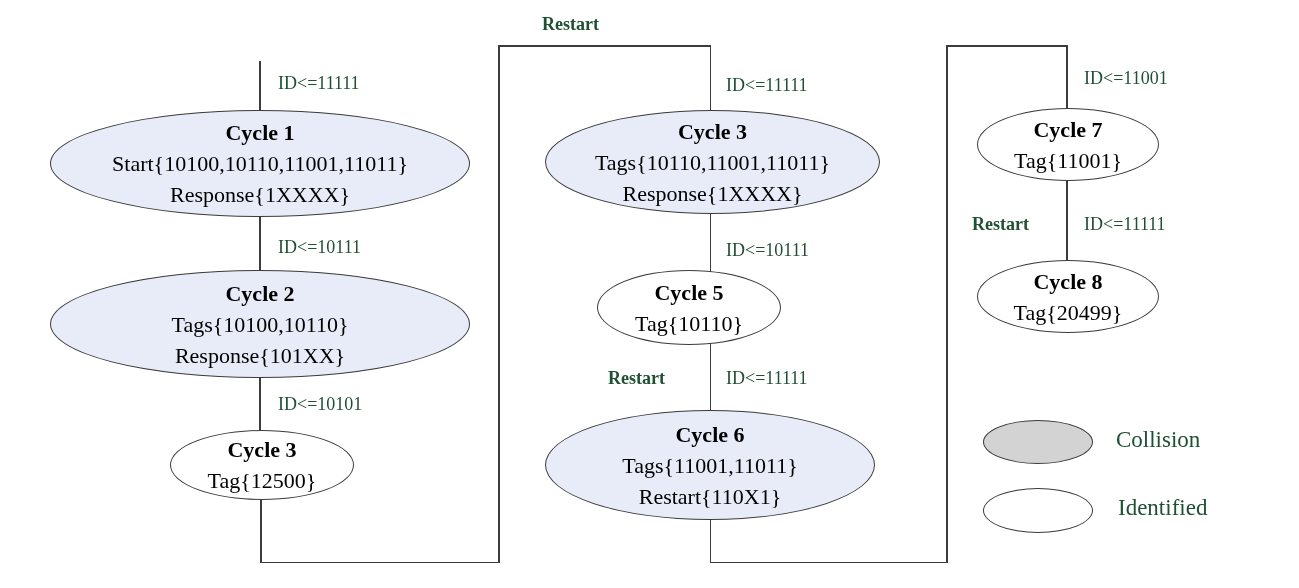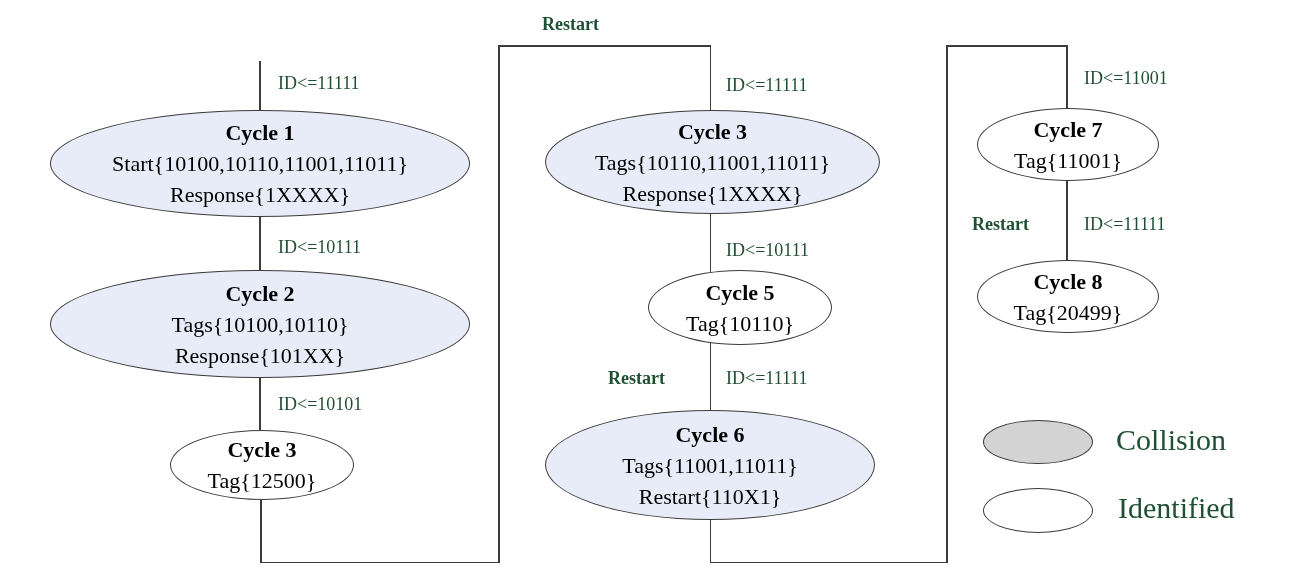--- a/index.html
+++ b/index.html
@@ -22,21 +22,21 @@
     position:absolute; font-size:18px; color:var(--label-green,#1f5033);
     white-space:nowrap; z-index:3; line-height:24px;
   }
   .restart { font-weight:bold; }
   .legend-swatch {
     position:absolute; box-sizing:border-box;
     border:1.5px solid var(--stroke,#3c3c3c); border-radius:50%; z-index:2;
   }
   .legend-collision-fill  { background:var(--legend-collision-fill,#d3d3d3); }
   .legend-identified-fill { background:var(--identified-fill,#ffffff); }
-  .legend-label { font-size:30px; }
+  .legend-label { font-size:23px; }
 </style>
 </head>
 <body>
 
 <div class="canvas">
 
   <div class="line" style="left:259px;top:61px;width:1.5px;height:51px"></div>
   <div class="line" style="left:259px;top:214px;width:1.5px;height:60px"></div>
   <div class="line" style="left:259px;top:376px;width:1.5px;height:57px"></div>
 
@@ -74,21 +74,21 @@
     <div class="title">Cycle 3</div>
     <div>Tag{12500}</div>
   </div>
 
   <div class="node collision" style="left:545px;top:110px;width:335px;height:104px">
     <div class="title">Cycle 3</div>
     <div>Tags{10110,11001,11011}</div>
     <div>Response{1XXXX}</div>
   </div>
 
-  <div class="node identified" style="left:648px;top:270px;width:184px;height:75px">
+  <div class="node identified" style="left:597px;top:270px;width:184px;height:75px">
     <div class="title">Cycle 5</div>
     <div>Tag{10110}</div>
   </div>
 
   <div class="node collision" style="left:545px;top:410px;width:330px;height:110px">
     <div class="title">Cycle 6</div>
     <div>Tags{11001,11011}</div>
     <div>Restart{110X1}</div>
   </div>
 

